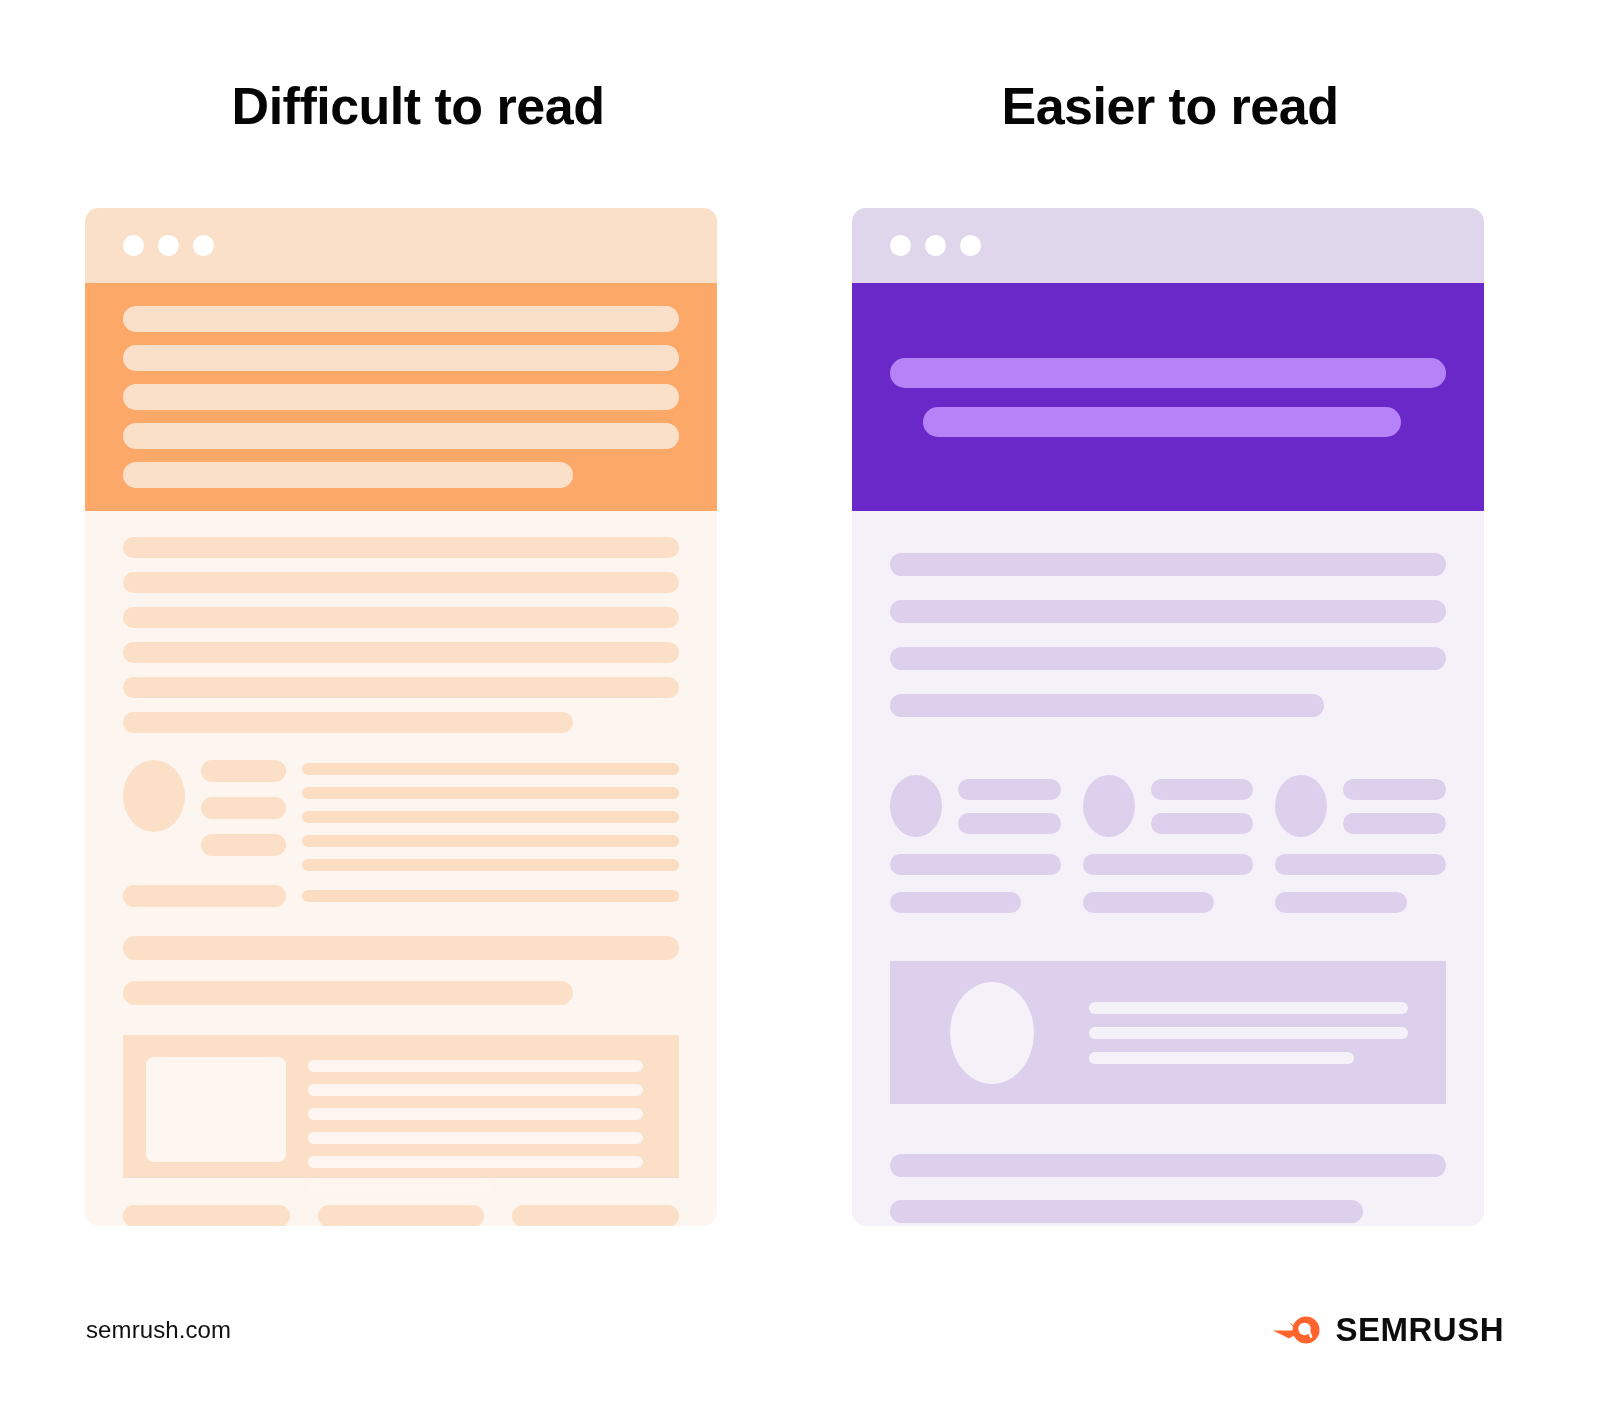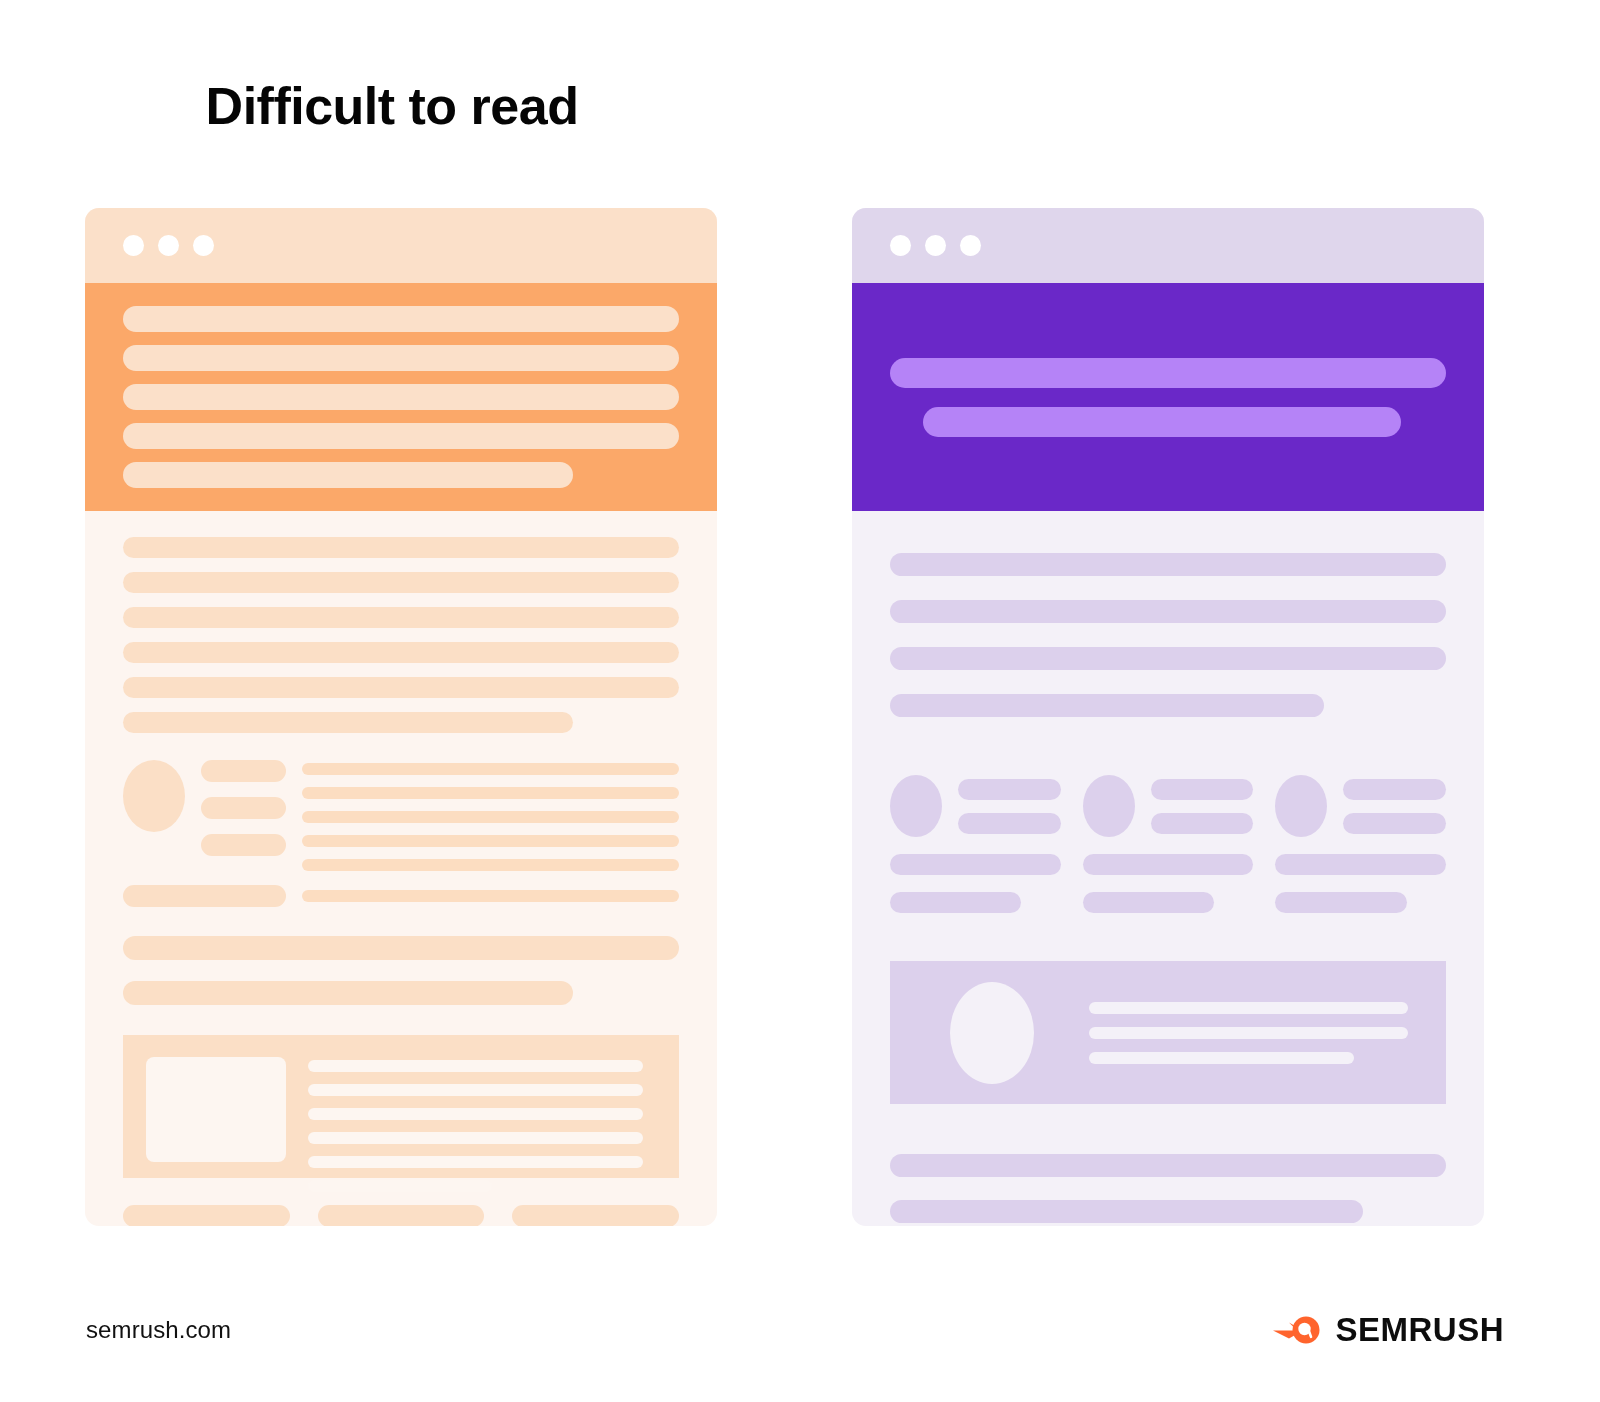--- a/index.html
+++ b/index.html
@@ -22,21 +22,21 @@
   .panel-title {
     position: absolute;
     top: 78px;
     font-size: 52px;
     font-weight: 700;
     color: #050505;
     letter-spacing: -0.5px;
     text-align: center;
     line-height: 1.1;
   }
-  .panel-title.left  { left: 72px;  width: 640px; }
+  .panel-title.left  { left: 98px;  width: 640px; }
   .panel-title.right { left: 850px; width: 640px; }
 
   
   .window {
     position: absolute;
     top: 208px;
     width: 632px;
     height: 1018px;
     border-radius: 14px;
     overflow: hidden;
@@ -291,20 +291,21 @@
       <div class="footer-grid-l">
         <div class="bar" style="width:100%"></div>
         <div class="bar" style="width:100%"></div>
         <div class="bar" style="width:100%"></div>
 
       </div>
 
     </div>
   </div>
 
+  <div class="panel-title right">Easier to read</div>
 
   <div class="window right">
 
     <div class="titlebar">
       <span class="dot"></span>
       <span class="dot"></span>
       <span class="dot"></span>
     </div>
 
     <div class="hero">

